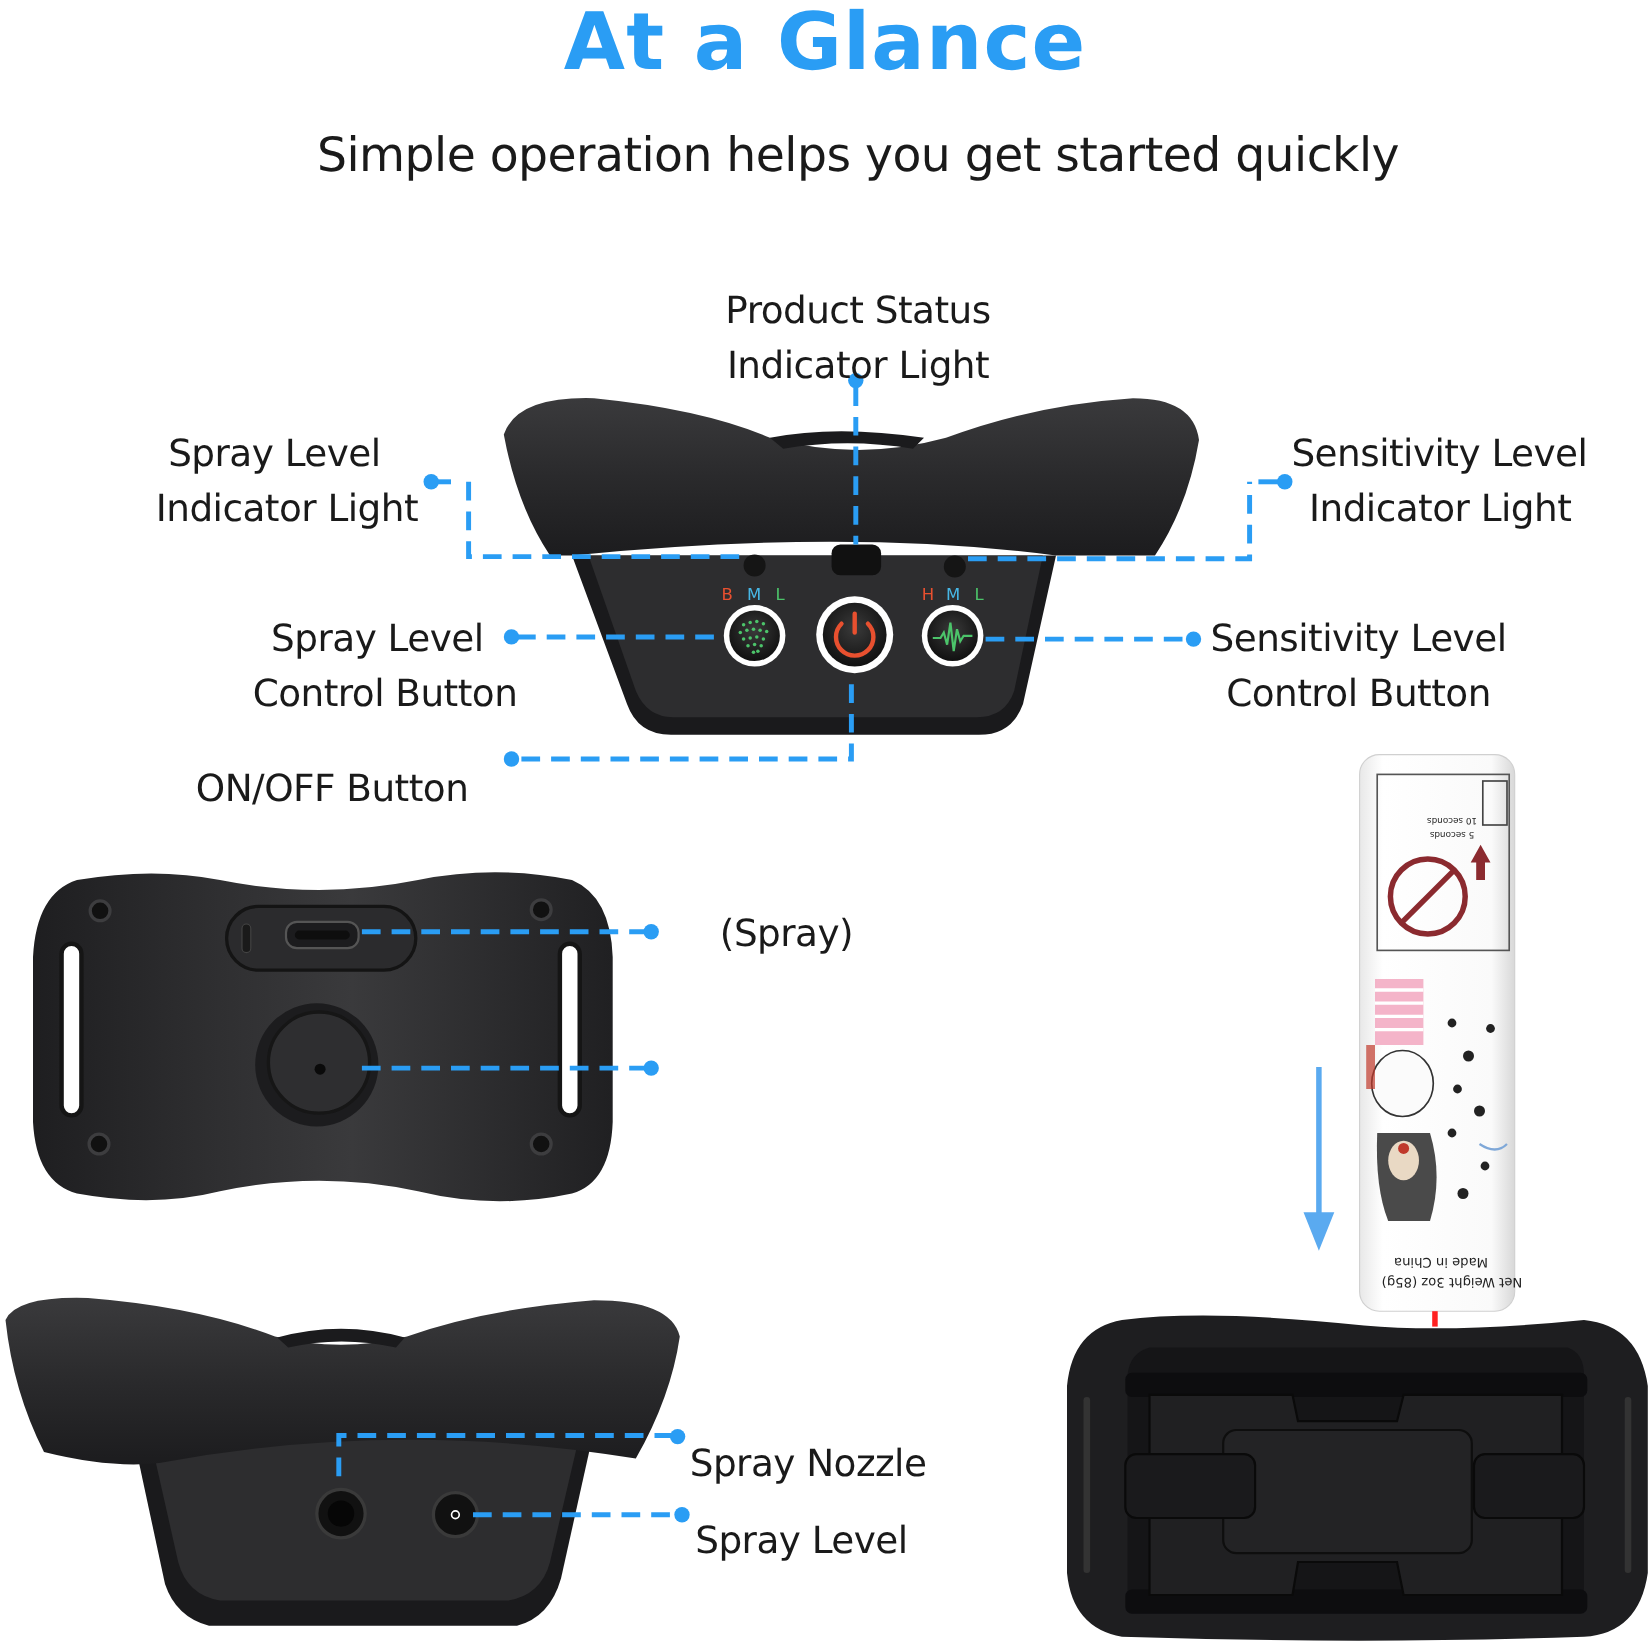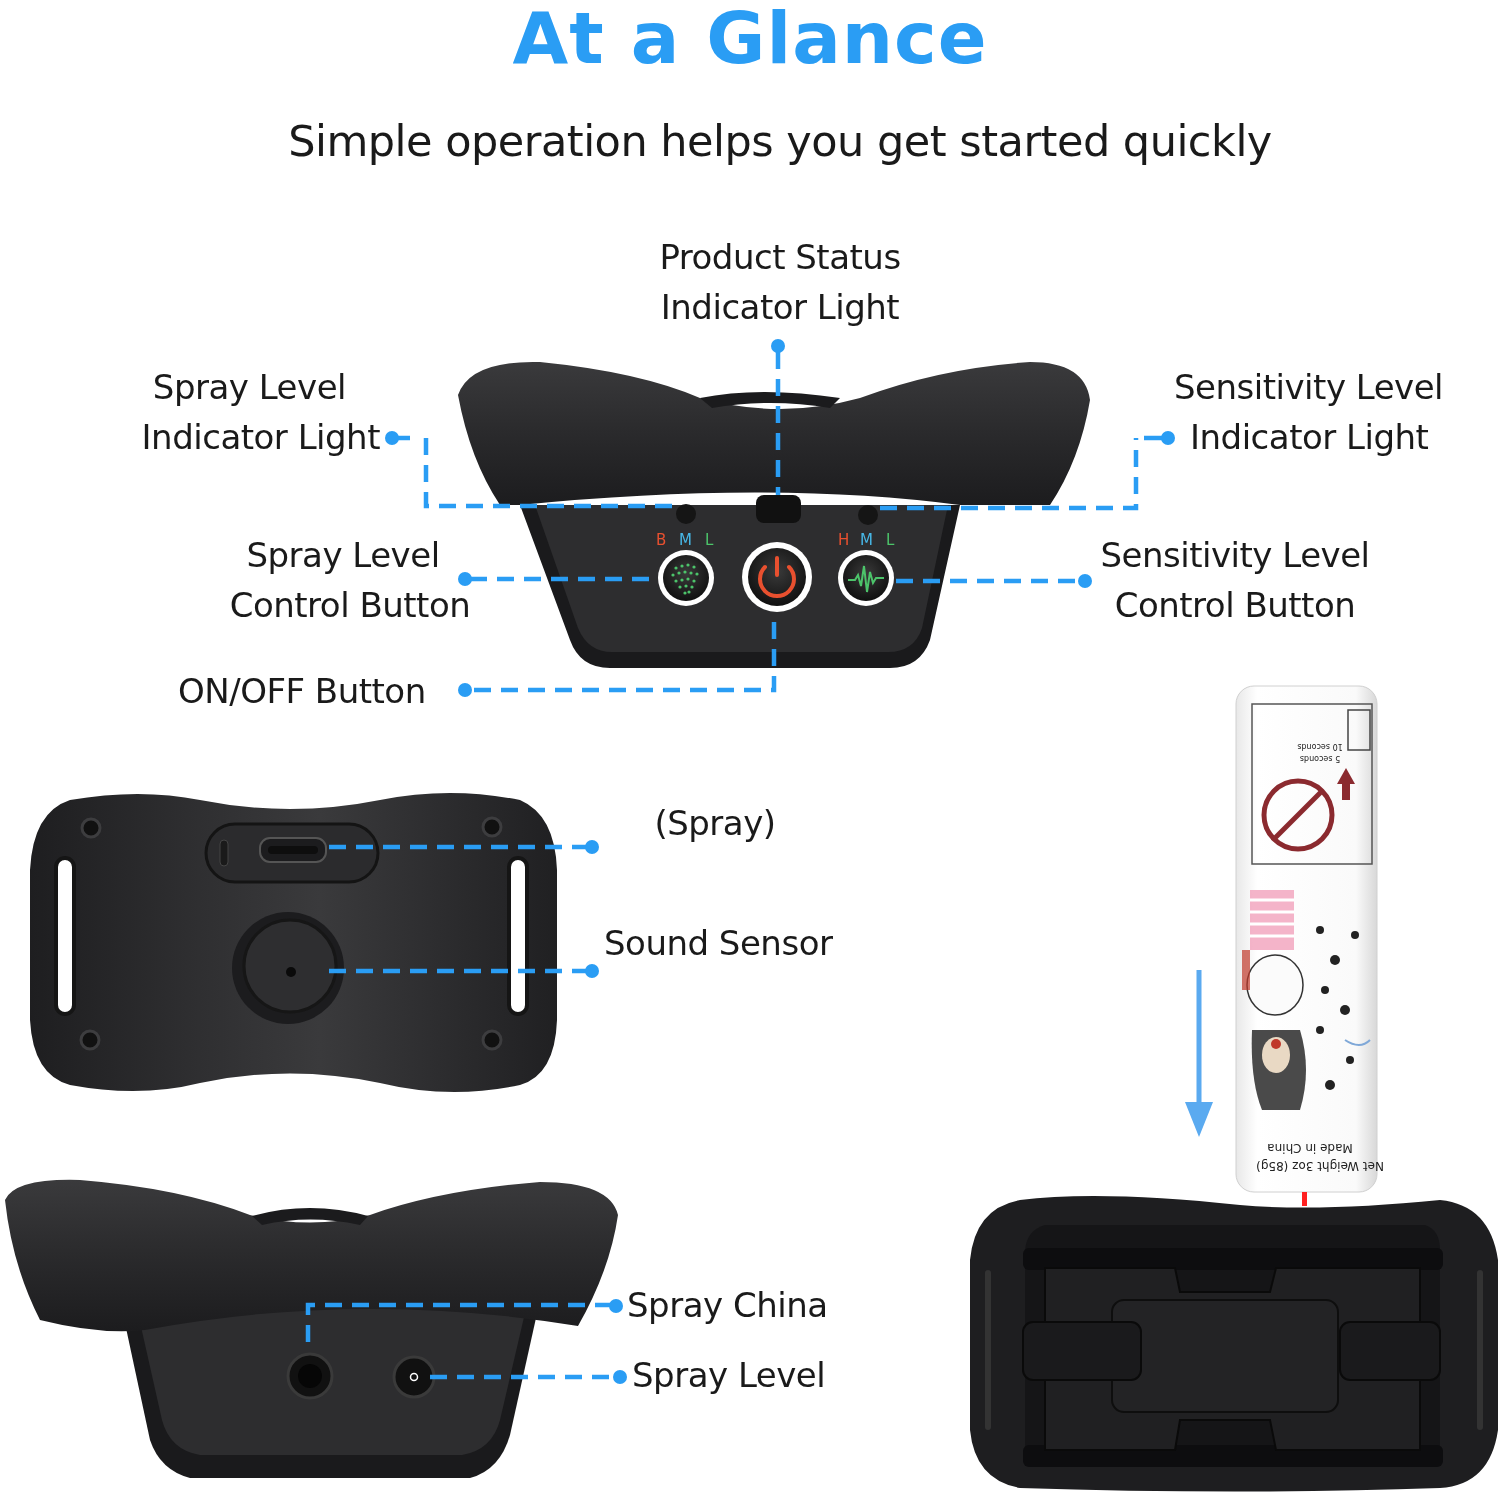--- a/index.html
+++ b/index.html
@@ -4,21 +4,21 @@
 <style>
   html, body { margin:0; padding:0; background:#ffffff; }
   body { width:1500px; height:1500px; position:relative; overflow:hidden;
          font-family:"DejaVu Sans", "Liberation Sans", sans-serif; color:#1a1a1a; }
   .title { position:absolute; left:0; width:1500px; top:-4px; text-align:center;
            font-family:"DejaVu Sans", sans-serif; font-weight:bold; font-size:72px;
            letter-spacing:1px; color:#2a9df4; }
   .subtitle { position:absolute; left:0; width:1560px; top:116px; text-align:center;
               font-size:43px; color:#1a1a1a; letter-spacing:-0.5px; }
   .label { position:absolute; font-size:34px; line-height:50px; color:#1a1a1a;
-           white-space:nowrap; letter-spacing:-0.5px; }
+           white-space:nowrap; letter-spacing:-0.5px;margin-top:26px; }
   .label span { display:block; }
   .right { text-align:right; }
   .center { text-align:center; }
   svg.layer { position:absolute; left:0; top:0; }
 </style>
 </head>
 <body>
 
 <div class="title">At a Glance</div>
 <div class="subtitle">Simple operation helps you get started quickly</div>
@@ -280,22 +280,21 @@
 
 <div class="label" style="left:178px; top:666px;">
   <span>ON/OFF Button</span>
 </div>
 
 <div class="label center" style="left:600px; top:798px; width:230px;">
   <span>(Spray)</span>
 </div>
 
 <div class="label" style="left:604px; top:918px;">
-  <span>Sound Sensor</span>
 </div>
 
 <div class="label" style="left:627px; top:1280px;">
-  <span>Spray China</span>
+  <span>Spray Nozzle</span>
 </div>
 
 <div class="label" style="left:632px; top:1350px;">
   <span>Spray Level</span>
 </div>
 
 </body></html>

